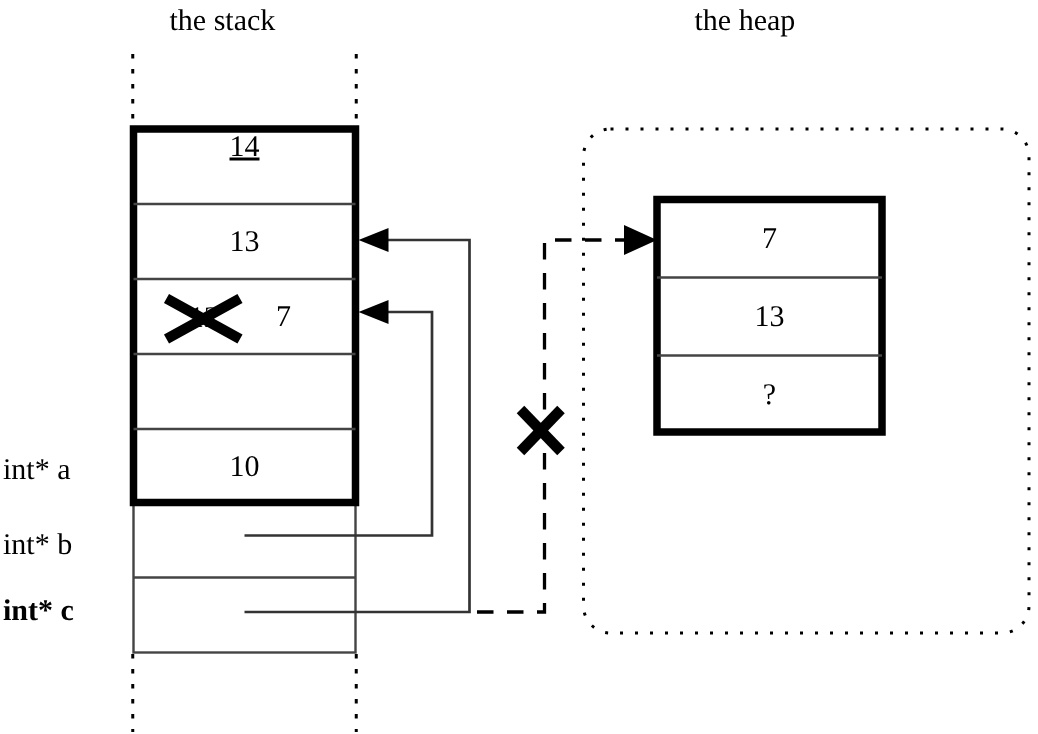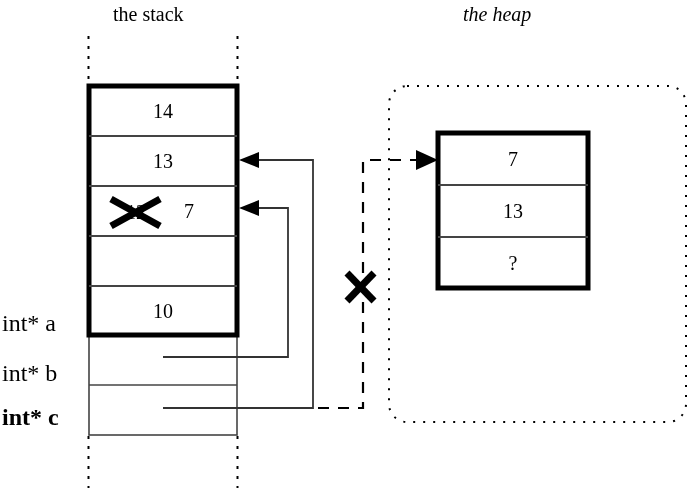--- a/index.html
+++ b/index.html
@@ -3,30 +3,30 @@
 <meta charset="utf-8">
 <style>
   html,body{margin:0;padding:0;background:#ffffff;}
   body{width:692px;height:489px;position:relative;overflow:hidden;
        font-family:"Liberation Serif","DejaVu Serif",serif;color:#000;}
   .diagram{position:absolute;inset:0;}
   svg.layer{position:absolute;left:0;top:0;width:692px;height:489px;}
   .title{position:absolute;font-size:20px;line-height:20px;white-space:nowrap;}
   .cellval{position:absolute;font-size:20px;line-height:20px;white-space:nowrap;
            text-align:center;}
-  .varlabel{position:absolute;font-size:24px;line-height:19px;white-space:nowrap;margin-top:10px;}
+  .varlabel{position:absolute;font-size:20px;line-height:19px;white-space:nowrap;}
   .overwrite{position:absolute;font-size:20px;line-height:20px;white-space:nowrap;}
 </style>
 </head>
 <body>
 
 <div class="diagram">
 
   <div class="title" style="left:113px;top:4px;">the stack</div>
-  <div class="title" style="left:463px;top:4px;font-style:italic;">the heap</div>
+  <div class="title" style="left:463px;top:4px;">the heap</div>
 
   <svg class="layer" viewBox="0 0 692 489">
 
     <line x1="88.5" y1="36" x2="88.5" y2="86" stroke="#000" stroke-width="2" stroke-dasharray="3 7"></line>
     <line x1="237.5" y1="36" x2="237.5" y2="86" stroke="#000" stroke-width="2" stroke-dasharray="3 7"></line>
 
     <line x1="88.5" y1="436" x2="88.5" y2="488" stroke="#000" stroke-width="2" stroke-dasharray="3 7"></line>
     <line x1="237.5" y1="436" x2="237.5" y2="488" stroke="#000" stroke-width="2" stroke-dasharray="3 7"></line>
 
     <rect x="89" y="335" width="148" height="100" fill="#fff" stroke="#444" stroke-width="1.6"></rect>
@@ -63,21 +63,21 @@
       <line x1="347" y1="301" x2="374" y2="273" stroke="#000" stroke-width="7" stroke-linecap="butt"></line>
     </g>
 
     <rect x="389" y="86" width="297" height="336" rx="18" ry="18" fill="none" stroke="#000" stroke-width="2" stroke-dasharray="2 8"></rect>
 
     <rect x="438" y="133" width="150" height="155" fill="#fff" stroke="#000" stroke-width="5"></rect>
     <line x1="438" y1="185" x2="588" y2="185" stroke="#444" stroke-width="1.8"></line>
     <line x1="438" y1="237" x2="588" y2="237" stroke="#444" stroke-width="1.8"></line>
   </svg>
 
-  <div class="cellval" style="left:89px;top:101px;width:148px;">14</div>
+  <div class="cellval" style="left:89px;top:88px;width:148px;text-decoration:underline;">14</div>
   <div class="cellval" style="left:89px;top:151px;width:148px;">13</div>
   <div class="cellval" style="left:99px;top:202px;width:74px;">12</div>
   <div class="overwrite" style="left:184px;top:201px;">7</div>
   <div class="cellval" style="left:89px;top:301px;width:148px;">10</div>
 
   <div class="cellval" style="left:438px;top:149px;width:150px;">7</div>
   <div class="cellval" style="left:438px;top:201px;width:150px;">13</div>
   <div class="cellval" style="left:438px;top:253px;width:150px;">?</div>
 
   <div class="varlabel" style="left:2px;top:304px;">int* a</div>

